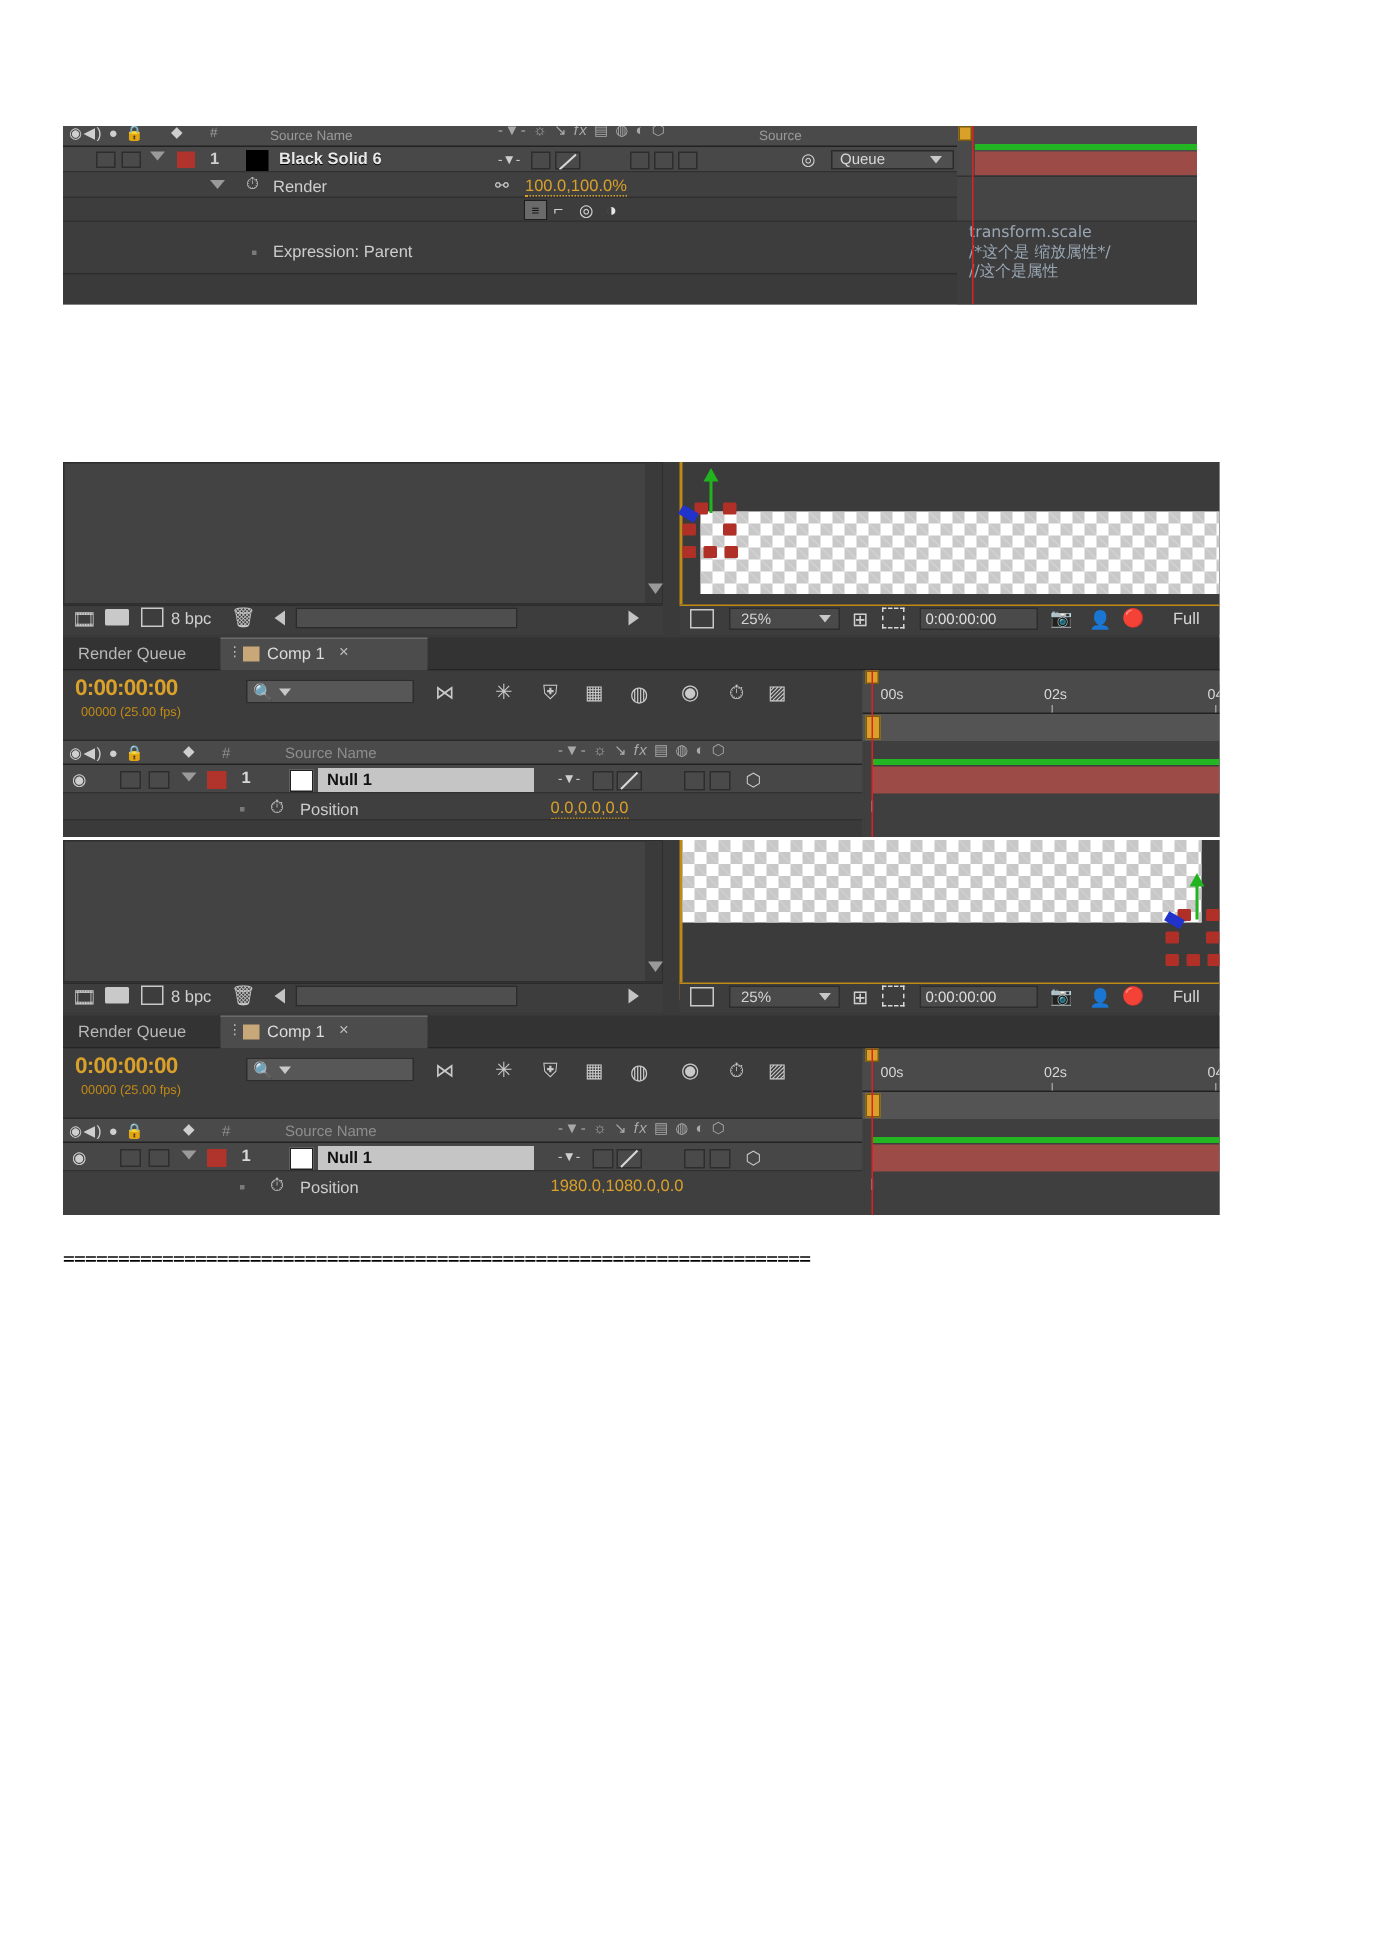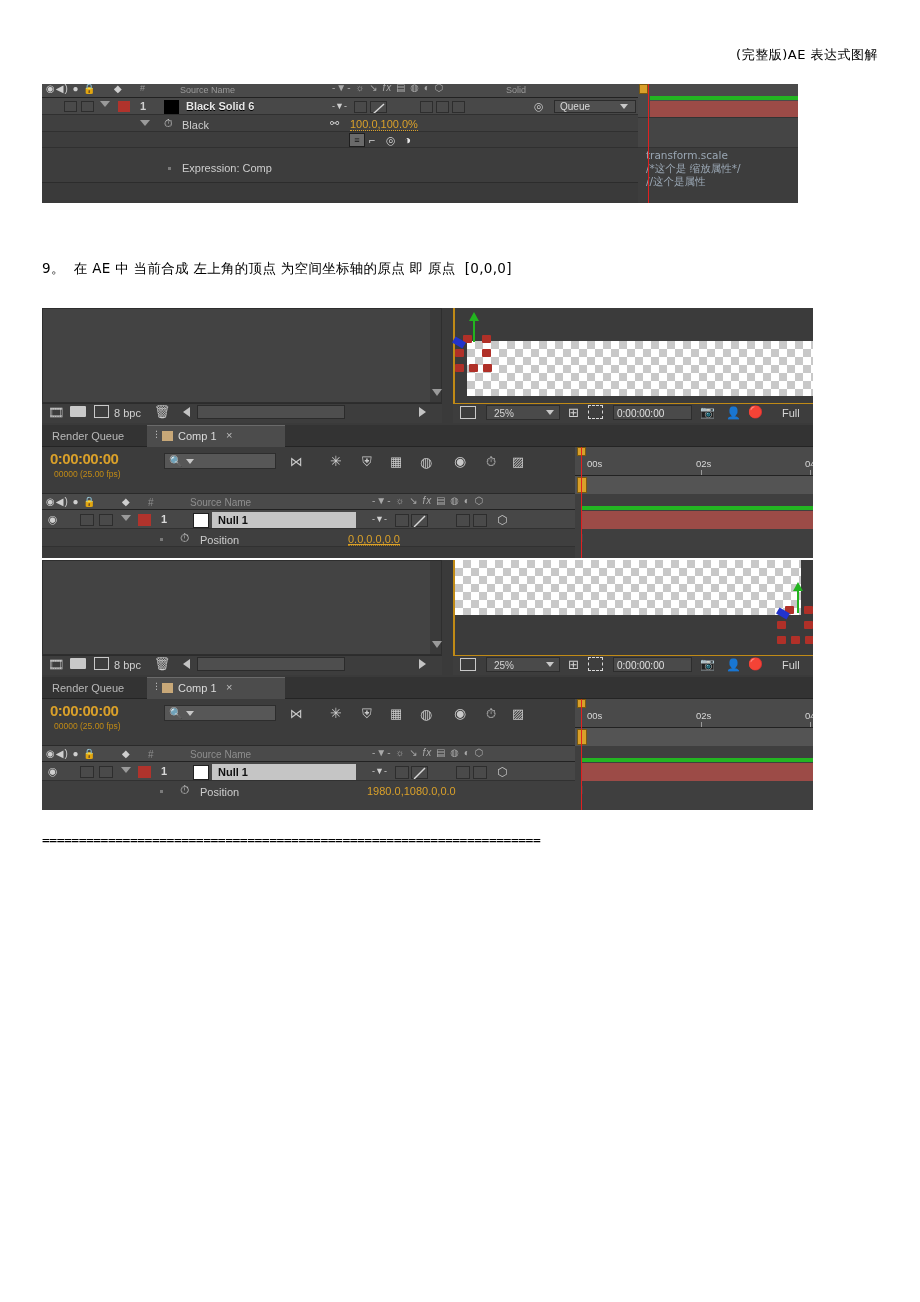--- a/index.html
+++ b/index.html
@@ -77,27 +77,26 @@
   .null-mark{position:absolute;}
   .nhandle{position:absolute;width:9px;height:8px;background:#b03028;border-radius:1px;}
   .axis-y{position:absolute;width:2px;background:#22b41f;}
   .axis-z{position:absolute;width:12px;height:7px;background:#2233cc;transform:rotate(30deg);}
 </style>
 </head>
 <body>
 
 <div class="page">
 
-  <div class="doc-header">(完整版)AE 表达式图解</div>
 
   <div class="ae" style="left:42px;top:84px;width:756px;height:119px;background:#3a3a3a;">
 
     <div class="row hdrbar" style="left:0;top:0;width:596px;height:14px;background:#4a4a4a;"></div>
     <div class="row" style="left:138px;top:1px;color:#9a9a9a;font-size:9px;">Source Name</div>
-    <div class="row" style="left:464px;top:1px;color:#9a9a9a;font-size:9px;">Solid</div>
+    <div class="row" style="left:464px;top:1px;color:#9a9a9a;font-size:9px;">Source</div>
 
     <div class="row" style="left:4px;top:-1px;color:#cfcfcf;font-size:10px;letter-spacing:1px;">◉◀) ● 🔒</div>
     <div class="row" style="left:72px;top:-1px;color:#cfcfcf;font-size:10px;">◆</div>
     <div class="row" style="left:98px;top:-1px;color:#9a9a9a;font-size:9px;">#</div>
     <div class="row" style="left:290px;top:-2px;color:#a9a9a9;font-size:10px;letter-spacing:1px;">-▼- ☼ ↘ <i>fx</i> ▤ ◍ ◐ ⬡</div>
 
     <div class="row" style="left:0;top:14px;width:596px;height:17px;background:#484848;border-bottom:1px solid #303030;"></div>
     <div class="row cellbox" style="left:22px;top:17px;width:13px;height:11px;"></div>
     <div class="row cellbox" style="left:39px;top:17px;width:13px;height:11px;"></div>
     <div class="row" style="left:58px;top:17px;width:0;height:0;border-left:5px solid transparent;border-right:5px solid transparent;border-top:6px solid #9a9a9a;"></div>
@@ -118,49 +117,48 @@
     <div class="row cellbox" style="left:394px;top:17px;width:13px;height:12px;"></div>
     <div class="row cellbox" style="left:410px;top:17px;width:13px;height:12px;"></div>
     <div class="row" style="left:492px;top:16px;color:#cfcfcf;font-size:11px;">◎</div>
     <div class="row dd" style="left:512px;top:16px;width:82px;height:13px;"></div>
     <div class="row" style="left:518px;top:17px;color:#d8d8d8;font-size:10px;">Queue</div>
     <div class="row" style="left:578px;top:20px;width:0;height:0;border-left:4px solid transparent;border-right:4px solid transparent;border-top:5px solid #c8c8c8;"></div>
 
     <div class="row" style="left:0;top:31px;width:596px;height:17px;background:#404040;border-bottom:1px solid #303030;"></div>
     <div class="row" style="left:98px;top:36px;width:0;height:0;border-left:5px solid transparent;border-right:5px solid transparent;border-top:6px solid #9a9a9a;"></div>
     <div class="row" style="left:122px;top:33px;color:#c8c8c8;font-size:11px;">⏱</div>
-    <div class="row lbl" style="left:140px;top:35px;font-size:11px;color:#cdcdcd;">Black</div>
+    <div class="row lbl" style="left:140px;top:35px;font-size:11px;color:#cdcdcd;">Render</div>
     <div class="row" style="left:288px;top:33px;color:#d0d0d0;font-size:11px;">⚯</div>
     <div class="row" style="left:308px;top:34px;color:#d9a02a;font-size:11px;border-bottom:1px dotted #d9a02a;text-align:right;">100.0,100.0%</div>
 
     <div class="row" style="left:0;top:48px;width:596px;height:16px;background:#3d3d3d;border-bottom:1px solid #303030;"></div>
     <div class="row" style="left:307px;top:49px;width:16px;height:14px;background:#6a6a6a;border:1px solid #1e1e1e;color:#111;font-size:9px;text-align:center;line-height:13px;box-sizing:border-box;">≡</div>
     <div class="row" style="left:327px;top:50px;color:#d5d5d5;font-size:11px;">⌐</div>
     <div class="row" style="left:344px;top:50px;color:#d5d5d5;font-size:11px;">◎</div>
     <div class="row" style="left:362px;top:49px;color:#e8e8e8;font-size:12px;">◑</div>
 
     <div class="row" style="left:0;top:64px;width:596px;height:34px;background:#3d3d3d;"></div>
-    <div class="row lbl" style="left:140px;top:78px;font-size:11px;color:#cdcdcd;">Expression: Comp</div>
+    <div class="row lbl" style="left:140px;top:78px;font-size:11px;color:#cdcdcd;">Expression: Parent</div>
     <div class="row" style="left:126px;top:83px;width:3px;height:3px;background:#7a7a7a;"></div>
 
     <div class="row" style="left:0;top:98px;width:596px;height:21px;background:#3a3a3a;border-top:1px solid #2c2c2c;"></div>
 
     <div class="row" style="left:596px;top:0;width:160px;height:119px;background:#4a4a4a;"></div>
     <div class="row" style="left:597px;top:0;width:9px;height:10px;background:#d9a02a;border:1px solid #7a5a10;box-sizing:border-box;"></div>
     <div class="row tl-green" style="left:608px;top:12px;width:148px;height:4px;"></div>
     <div class="row tl-bar" style="left:608px;top:17px;width:148px;height:16px;"></div>
     <div class="row" style="left:596px;top:33px;width:160px;height:31px;background:#454545;border-top:1px solid #333;border-bottom:1px solid #333;"></div>
     <div class="row" style="left:596px;top:64px;width:160px;height:55px;background:#3d3d3d;"></div>
     <div class="row expr" style="left:604px;top:65px;width:150px;">transform.scale
 /*这个是 缩放属性*/
 //这个是属性</div>
     <div class="row playhead" style="left:606px;top:0;height:119px;"></div>
   </div>
 
-  <div class="para" style="top:258px;">9。  在 AE 中 当前合成 左上角的顶点 为空间坐标轴的原点 即 原点  [0,0,0]</div>
 
   <div class="ae" style="left:42px;top:308px;width:771px;height:250px;background:#3a3a3a;">
 
     <div class="row" style="left:0;top:0;width:400px;height:95px;background:#434343;border:1px solid #2e2e2e;box-sizing:border-box;"></div>
     <div class="row" style="left:388px;top:1px;width:11px;height:93px;background:#3a3a3a;"></div>
     <div class="row" style="left:390px;top:81px;width:0;height:0;border-left:5px solid transparent;border-right:5px solid transparent;border-top:7px solid #9a9a9a;"></div>
 
     <div class="row" style="left:0;top:95px;width:400px;height:20px;background:#3d3d3d;border-top:1px solid #2c2c2c;"></div>
     <div class="row" style="left:6px;top:97px;color:#c9c9c9;font-size:13px;">🎞</div>
     <div class="row" style="left:28px;top:98px;width:16px;height:11px;background:#c9c9c9;border-radius:1px;"></div>
@@ -250,21 +248,21 @@
         </svg>
     </div>
     <div class="row cellbox" style="left:414px;top:206px;width:14px;height:13px;"></div>
     <div class="row cellbox" style="left:431px;top:206px;width:14px;height:13px;"></div>
     <div class="row" style="left:455px;top:205px;color:#c9c9c9;font-size:12px;">⬡</div>
 
     <div class="row" style="left:0;top:221px;width:533px;height:18px;background:#3f3f3f;border-bottom:1px solid #313131;"></div>
     <div class="row" style="left:118px;top:230px;width:3px;height:3px;background:#7a7a7a;"></div>
     <div class="row" style="left:138px;top:223px;color:#c8c8c8;font-size:12px;">⏱</div>
     <div class="row" style="left:158px;top:226px;color:#cdcdcd;font-size:11px;">Position</div>
-    <div class="row" style="left:306px;top:225px;color:#d9a02a;font-size:11px;border-bottom:1px dotted #b07f18;text-decoration:underline;">0.0,0.0,0.0</div>
+    <div class="row" style="left:325px;top:225px;color:#d9a02a;font-size:11px;border-bottom:1px dotted #b07f18;">0.0,0.0,0.0</div>
 
     <div class="row" style="left:533px;top:139px;width:238px;height:111px;background:#4a4a4a;"></div>
     <div class="row" style="left:535px;top:139px;width:9px;height:9px;background:#d9a02a;border:1px solid #7a5a10;box-sizing:border-box;"></div>
     <div class="row tl-ruler" style="left:533px;top:148px;width:238px;height:20px;"></div>
     <div class="row lbl" style="left:545px;top:150px;font-size:9.5px;color:#d8d8d8;">00s</div>
     <div class="row lbl" style="left:654px;top:150px;font-size:9.5px;color:#d8d8d8;">02s</div>
     <div class="row lbl" style="left:763px;top:150px;font-size:9.5px;color:#d8d8d8;">04s</div>
     <div class="row" style="left:659px;top:162px;width:1px;height:5px;background:#9a9a9a;"></div>
     <div class="row" style="left:768px;top:162px;width:1px;height:5px;background:#9a9a9a;"></div>
     <div class="row" style="left:533px;top:168px;width:238px;height:18px;background:#545454;"></div>

